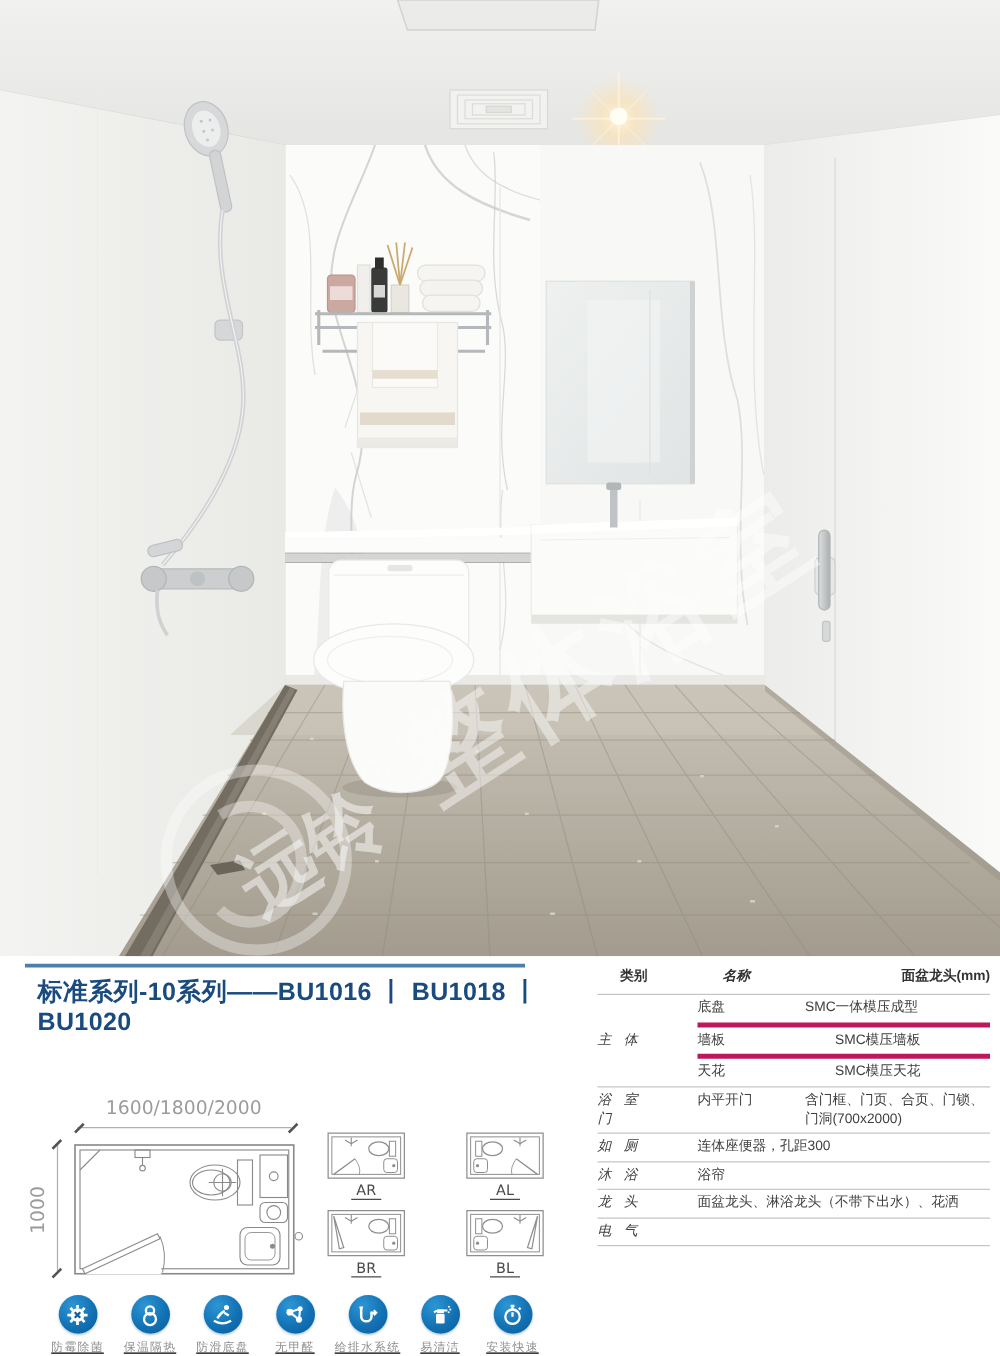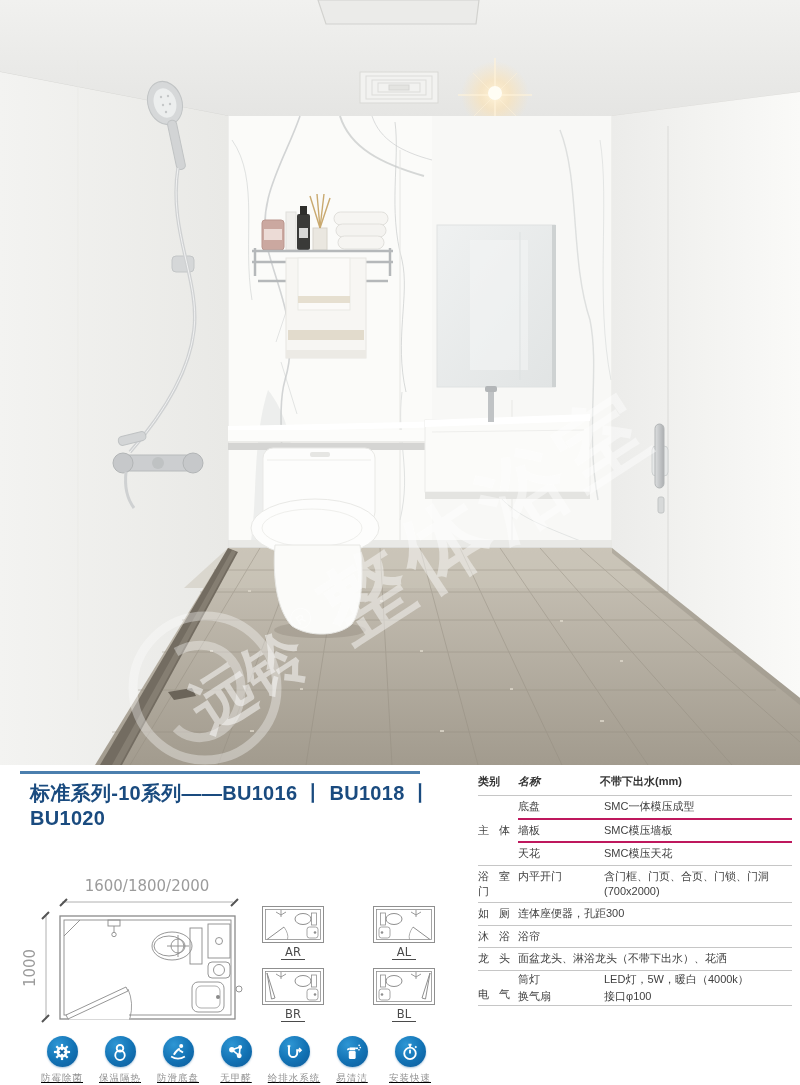--- a/index.html
+++ b/index.html
@@ -12,31 +12,31 @@
   .floorplan{position:absolute;left:20px;top:872px;width:430px;height:200px;}
   .features{position:absolute;left:36px;top:1036px;width:400px;display:flex;justify-content:space-between;}
   .feature{display:flex;flex-direction:column;align-items:center;width:52px;text-decoration:underline;}
   .feature .bubble{width:31px;height:31px;border-radius:50%;
         background:radial-gradient(circle at 35% 28%, #2e96d4 0%, #1272b4 55%, #0d5a99 100%);
         display:flex;align-items:center;justify-content:center;box-shadow:0 1px 2px rgba(13,90,153,.35);}
   .feature .flabel{margin-top:5px;font-size:9.5px;color:#8f8f8f;letter-spacing:1px;white-space:nowrap;}
   
   .spec{position:absolute;left:478px;top:769px;width:314px;font-size:11px;color:#3f3f3f;line-height:1.4;}
   .spec .hdr{display:flex;padding:5px 0 6px;}
-  .spec .hdr > div{font-weight:bold;color:#333;}
+  .spec .hdr > div{font-weight:bold;color:#333;text-align:right;}
   .c-cat{width:40px;flex-shrink:0;}
   .c-name{width:82px;flex-shrink:0;font-style:italic;}
   .c-conf{flex:1;}
   .cat-label{display:inline-block;width:32px;text-align:justify;text-align-last:justify;}
   .group{display:flex;border-top:1px solid #c6c6c6;align-items:flex-end;}
   .group.center{align-items:center;}
-  .group .cat{width:40px;flex-shrink:0;padding:3px 0;}
+  .group .cat{width:40px;flex-shrink:0;padding:3px 0;font-style:italic;}
   .group .rows{flex:1;display:flex;flex-direction:column;}
-  .row{display:flex;padding:3px 0;}
-  .row.sep{border-top:2px solid #be185d;}
+  .row{display:flex;padding:3px 0;margin-left:40px;}
+  .row.sep{border-top:4px solid #be185d;gap:24px;}
   .row .name{width:82px;flex-shrink:0;padding-right:4px;}
   .row .conf{flex:1;}
   .row.merged .name{width:auto;flex:1;}
   .tight .row{padding:1px 0;}
 </style>
 </head>
 <body>
 
 <div class="page">
 
@@ -492,21 +492,21 @@
         </svg>
       </div>
       <div class="flabel">安装快速</div>
     </div>
   </div>
 
   <div class="spec">
     <div class="hdr">
       <div class="c-cat">类别</div>
       <div class="c-name">名称</div>
-      <div class="c-conf">不带下出水(mm)</div>
+      <div class="c-conf">面盆龙头(mm)</div>
     </div>
 
     <div class="group center">
       <div class="cat"><span class="cat-label">主体</span></div>
       <div class="rows">
         <div class="row">
           <div class="name">底盘</div>
           <div class="conf">SMC一体模压成型</div>
         </div>
         <div class="row sep">
@@ -553,30 +553,20 @@
       <div class="cat"><span class="cat-label">龙头</span></div>
       <div class="rows">
         <div class="row merged">
           <div class="name">面盆龙头、淋浴龙头（不带下出水）、花洒</div>
         </div>
       </div>
     </div>
 
     <div class="group tight">
       <div class="cat"><span class="cat-label">电气</span></div>
-      <div class="rows">
-        <div class="row">
-          <div class="name">筒灯</div>
-          <div class="conf">LED灯，5W，暖白（4000k）</div>
-        </div>
-        <div class="row">
-          <div class="name">换气扇</div>
-          <div class="conf">接口φ100</div>
-        </div>
-      </div>
     </div>
 
     <div class="group tight">
       
       
     </div>
 
   </div>
 
 </div>

